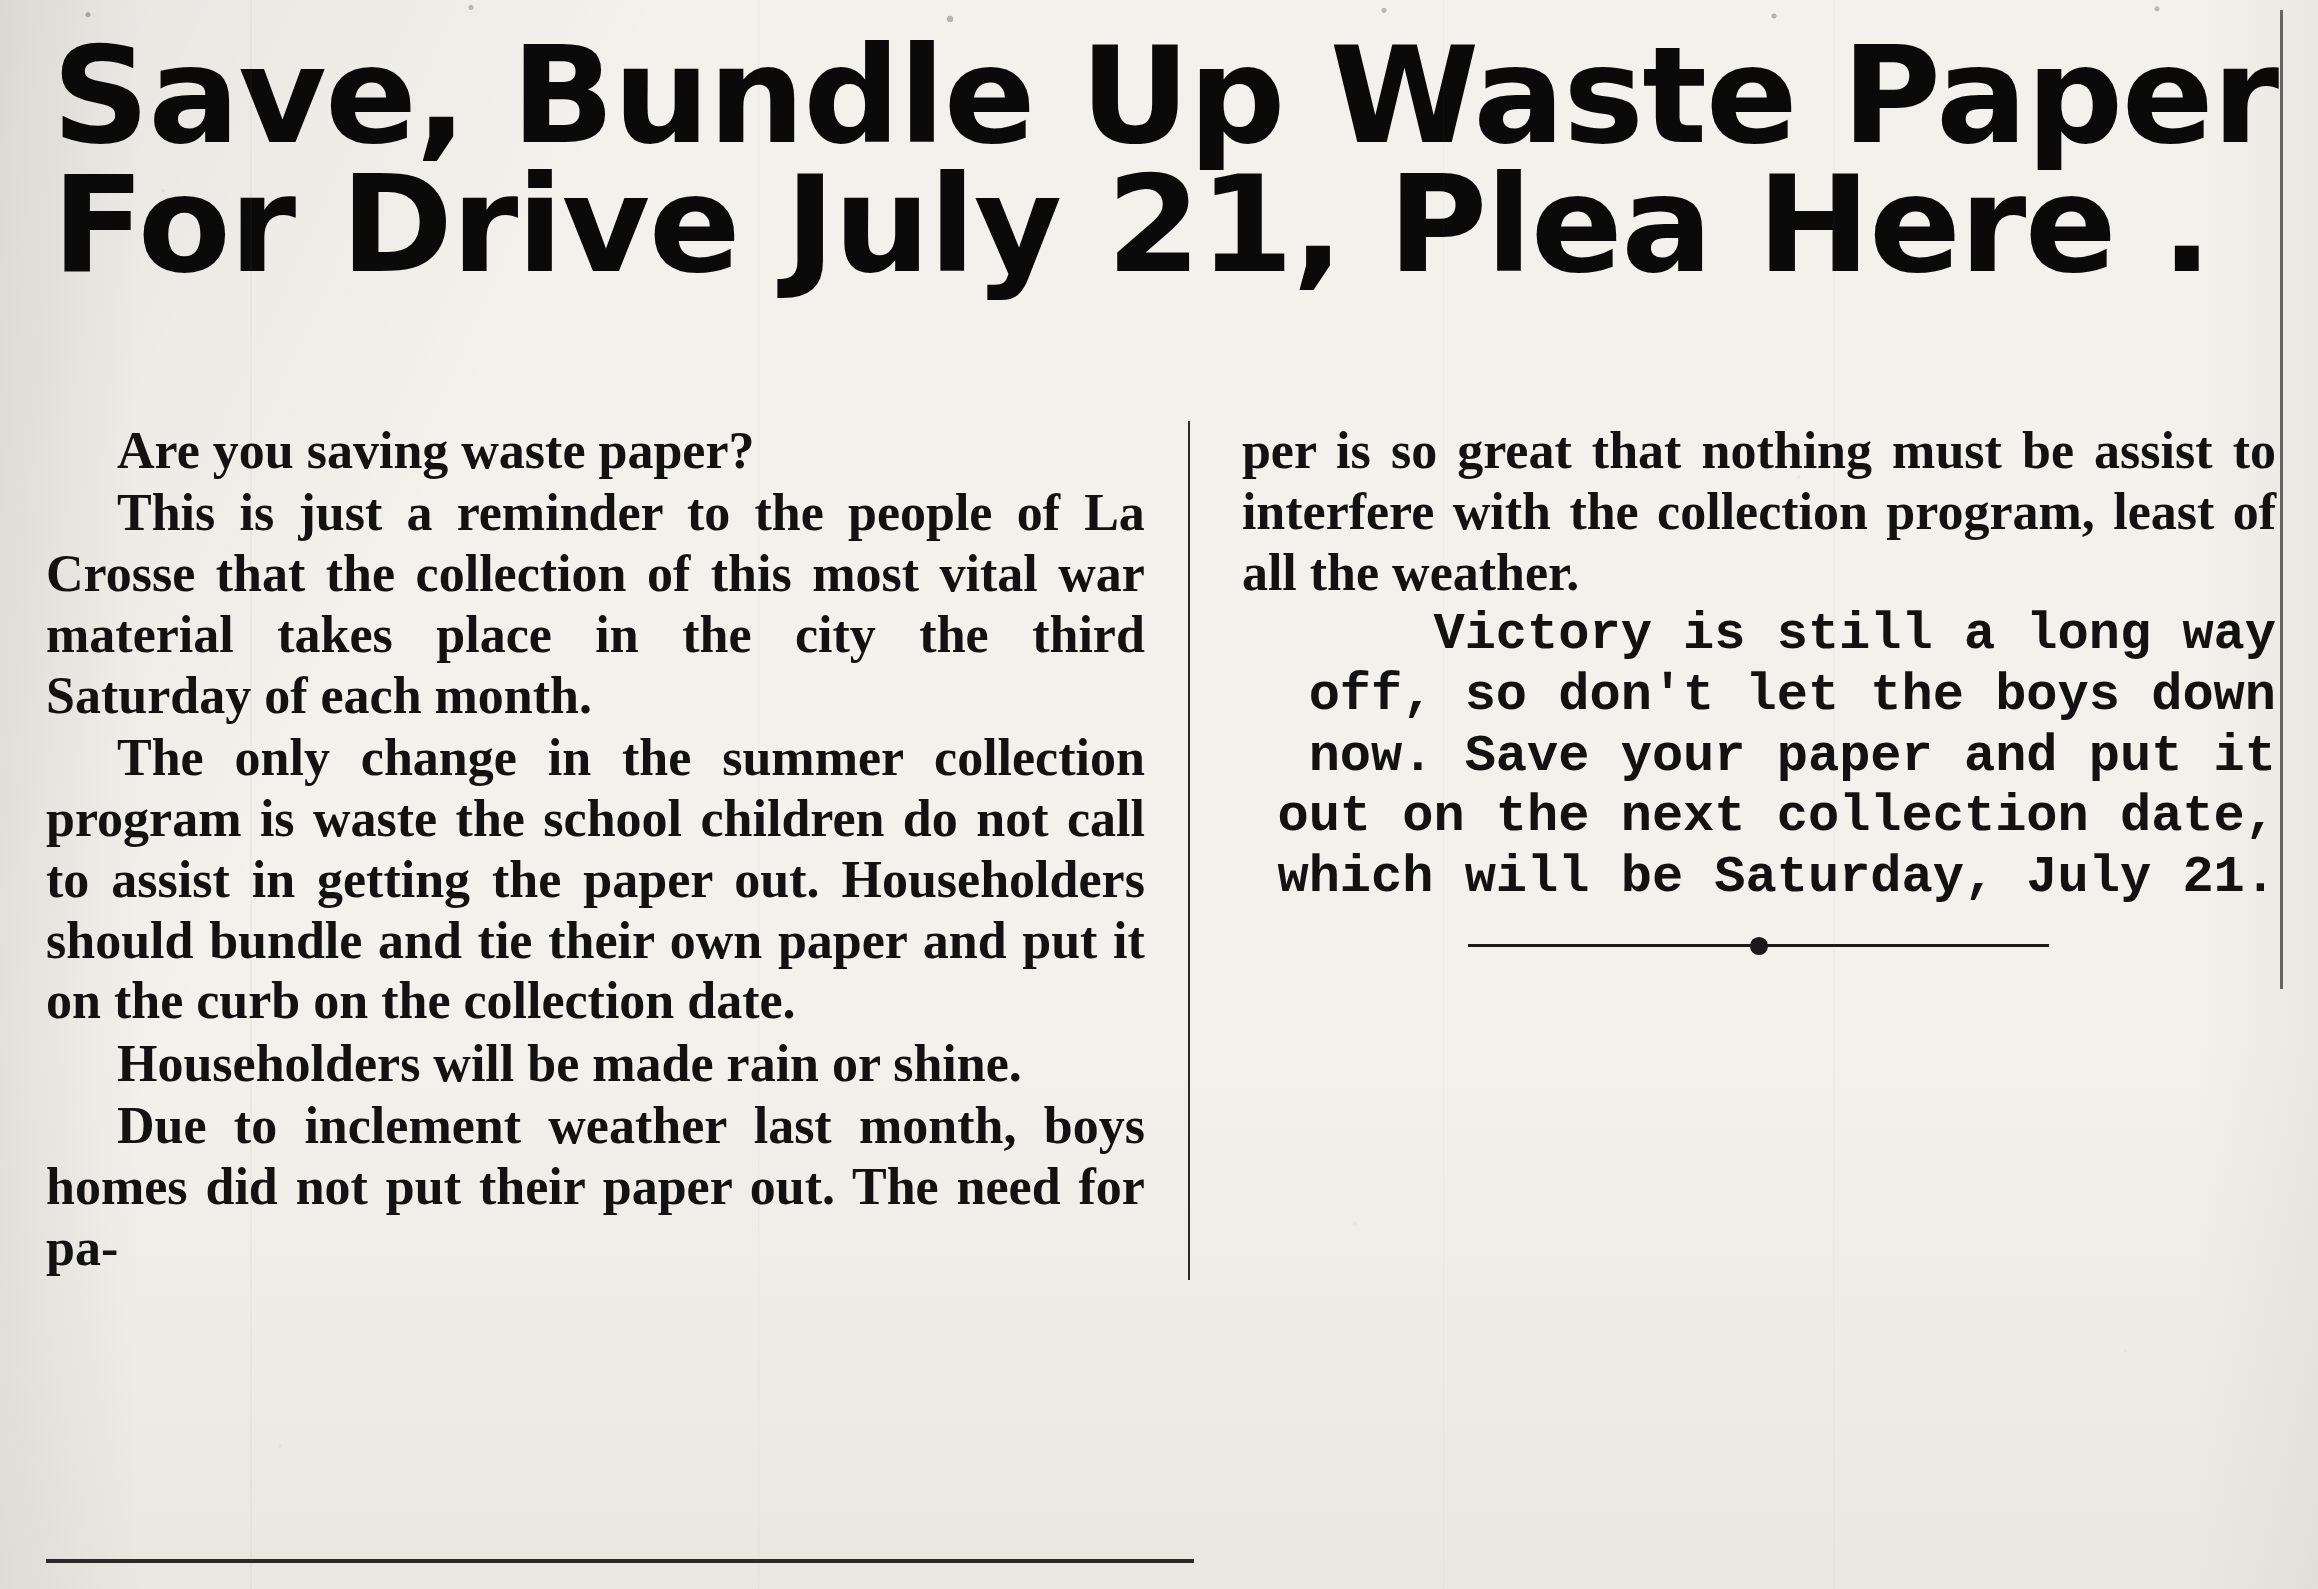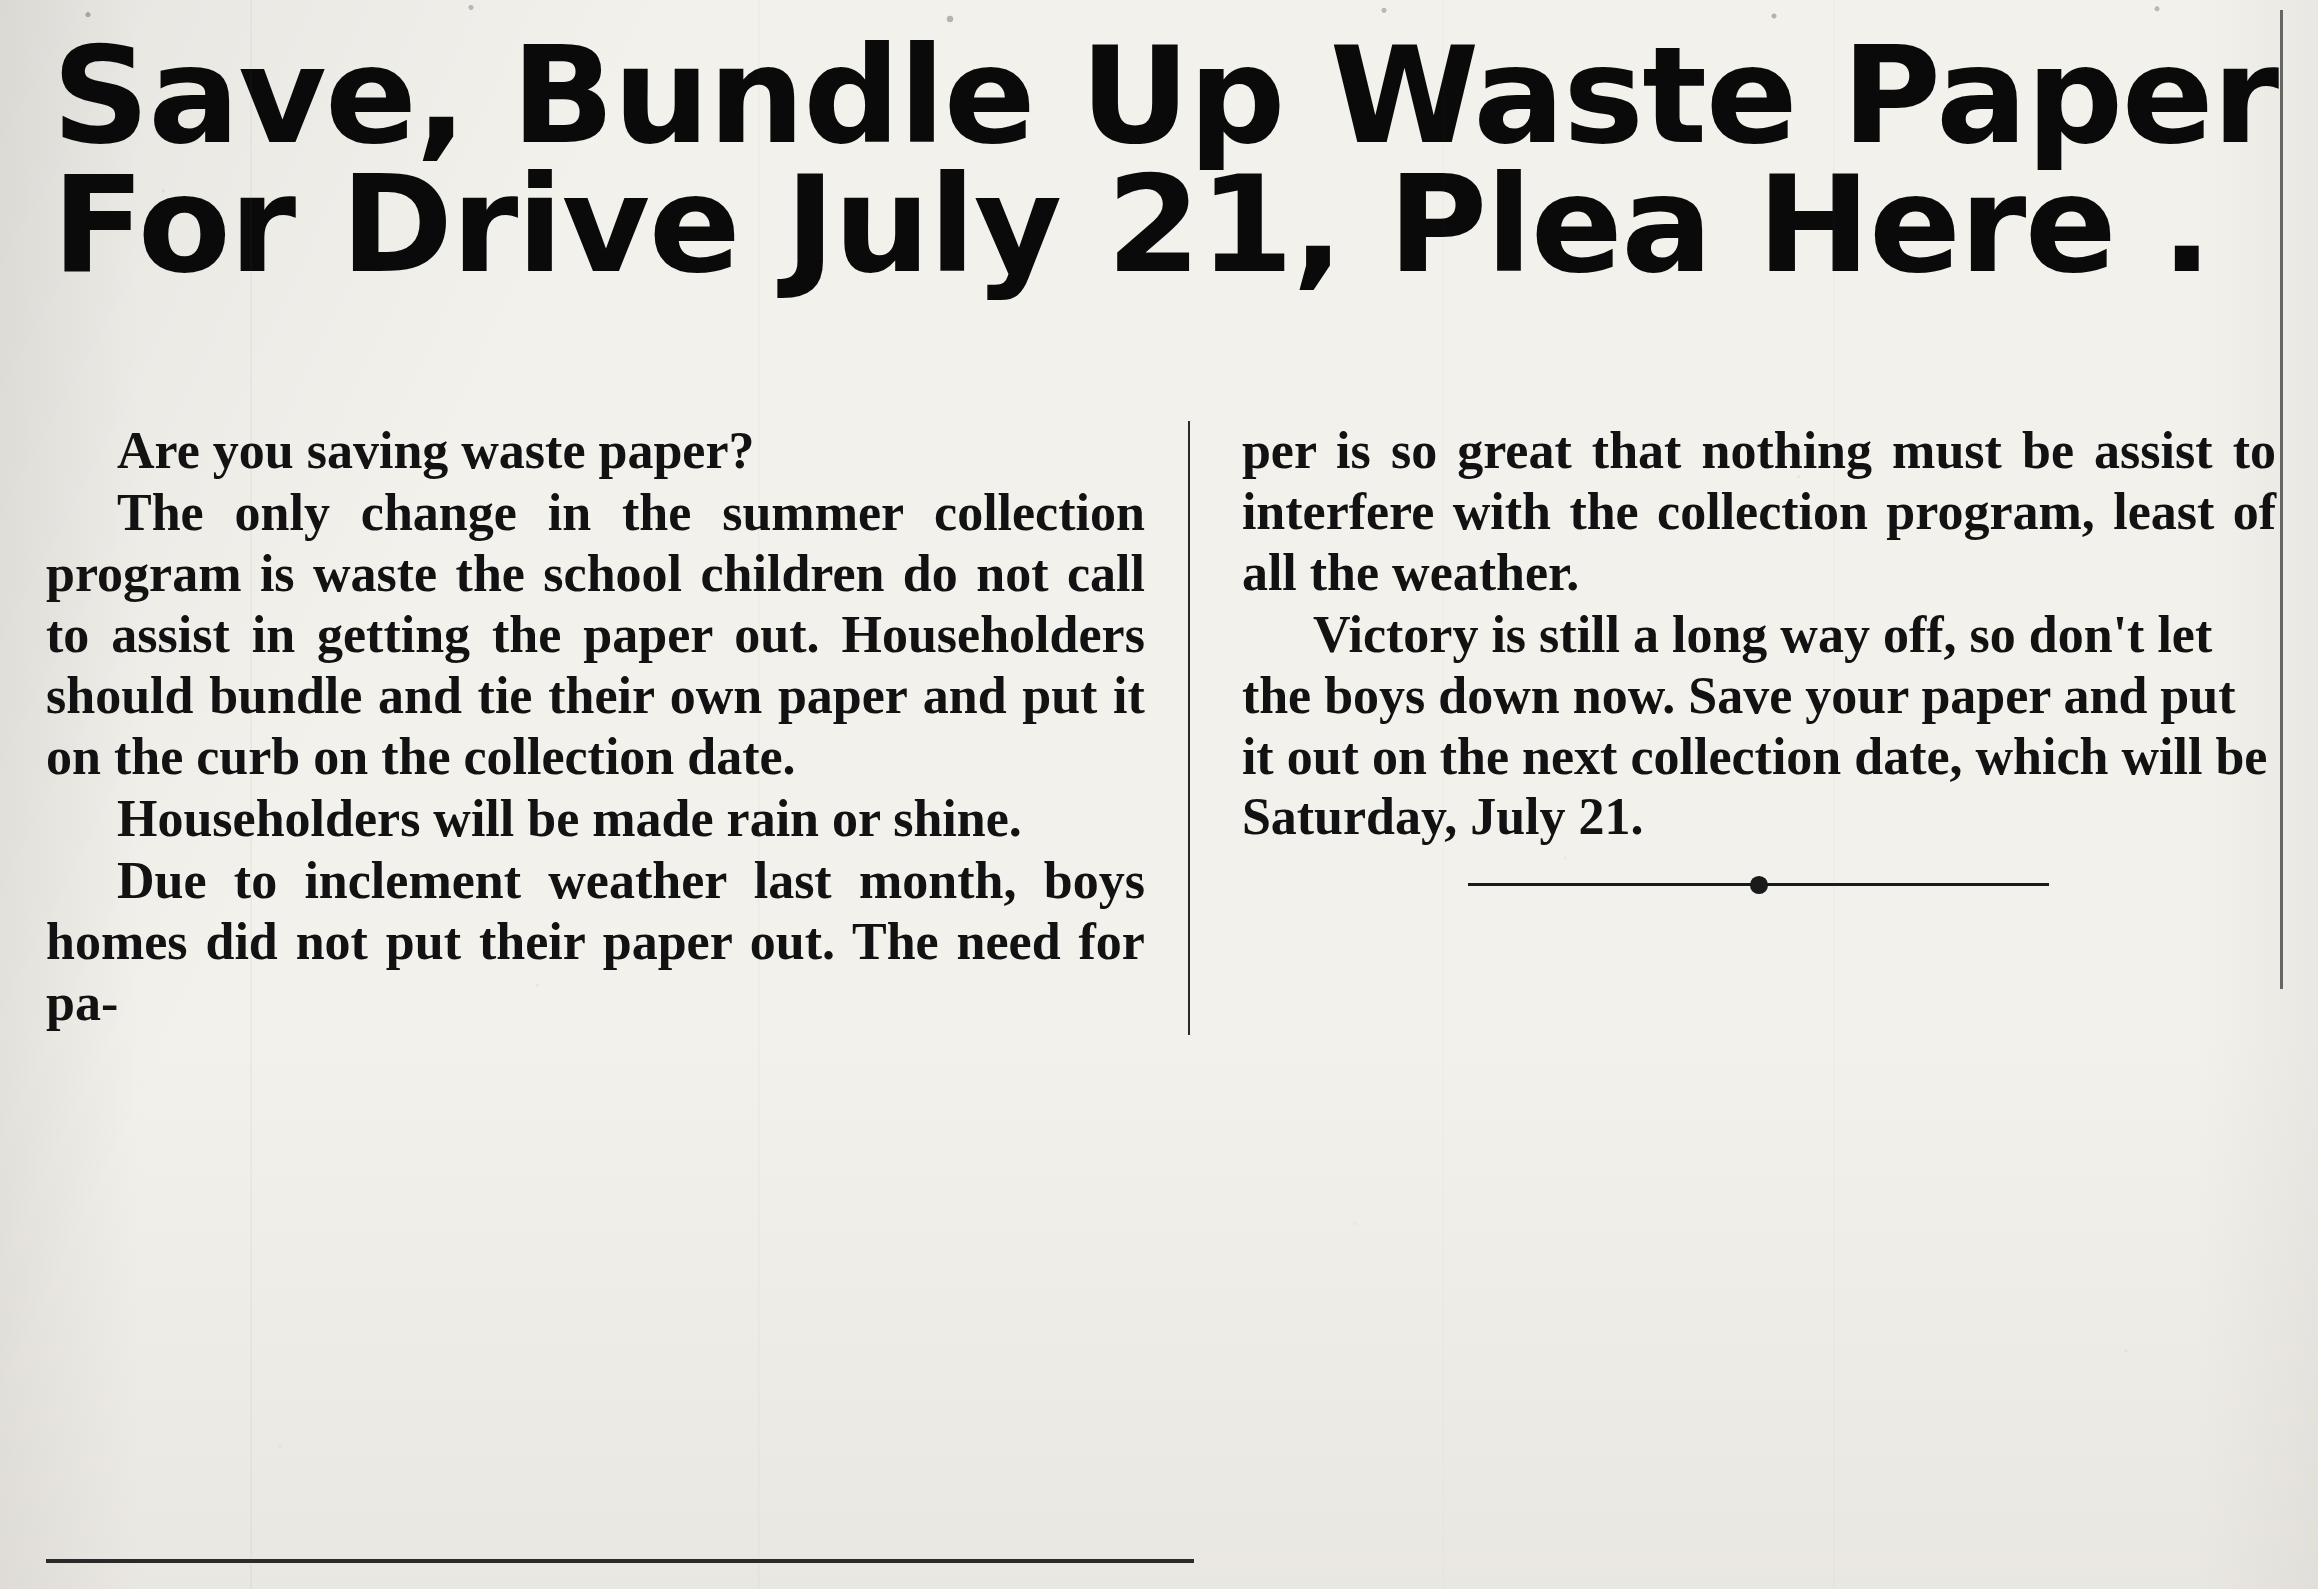--- a/index.html
+++ b/index.html
@@ -111,21 +111,21 @@
   .col-right {
     width: 1082px;
     padding-left: 44px;
   }
   .col p {
     margin: 0 0 1.5px 0;
   }
   .col p.indent {
     text-indent: 71px;
   }
-  .col p.last-line-left { text-align: left; }
+  .col p.last-line-left { text-align: right; font-family: Liberation Mono, monospace; }
 
   
   .end-rule {
     position: relative;
     margin: 26.5px auto 0 auto;
     width: 581px;
     height: 19px;
   }
   .end-rule::before {
     content: "";
@@ -188,20 +188,21 @@
 
   <div class="headline">
     <span class="headline-line line1">Save, Bundle Up Waste Paper</span>
     <span class="headline-line line2">For Drive July 21, Plea Here .</span>
   </div>
 
   <div class="columns">
 
     <div class="col col-left">
       <p class="indent">Are you saving waste paper?</p>
+      <p class="indent">This is just a reminder to the people of La Crosse that the collection of this most vital war material takes place in the city the third Saturday of each month.</p>
       <p class="indent">The only change in the summer collection program  is waste the school children do not call to assist  in getting the  paper out. Householders should bundle and tie their own paper and put it on the  curb on the  collection  date.</p>
       <p class="indent">Householders  will  be  made  rain or shine.</p>
       <p class="indent">Due to inclement weather last month, boys homes did not put their paper out.  The need for pa-</p>
     </div>
 
     <div class="col col-right">
       <p>per is so great that nothing must be assist to interfere with the collection program, least of all the weather.</p>
       <p class="indent last-line-left">Victory is still a long way off, so don't let the boys down now. Save your paper and put it out on the next collection date, which will be Saturday, July 21.</p>
       <div class="end-rule"></div>
     </div>

